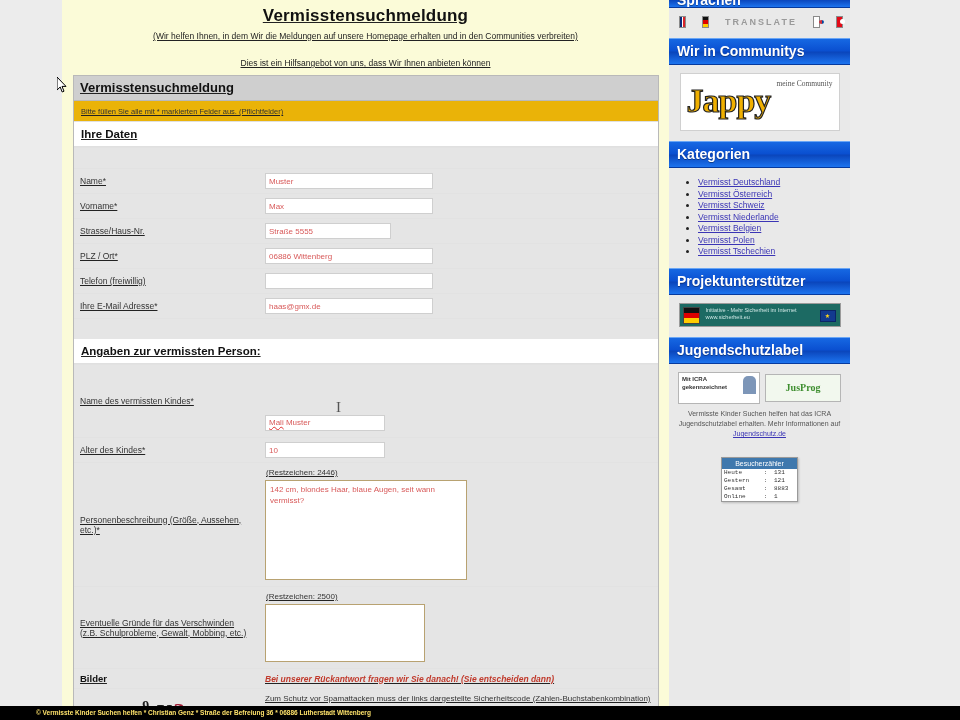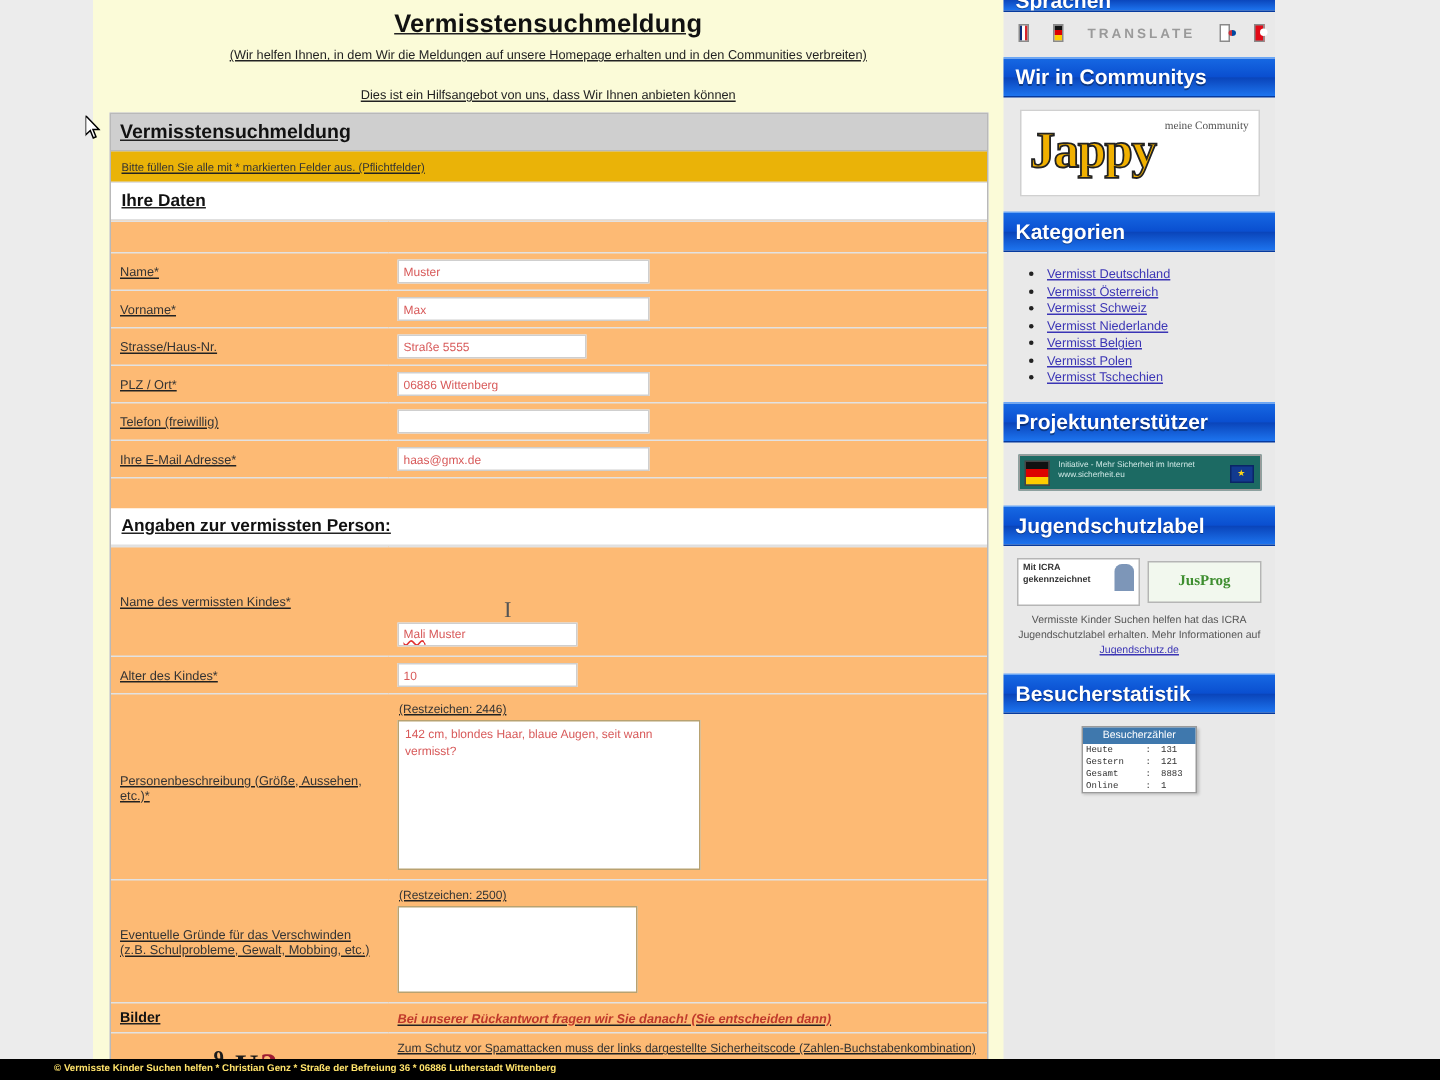--- a/index.html
+++ b/index.html
@@ -45,21 +45,21 @@
   }
   .hint{
     padding:6px 6px 5px 7px;font-size:7.5px;color:#333;background:#eab308;
     border-bottom:1px solid #e0e0e0;
   }
   .sectionhead{
     padding:6px 7px 6px 7px;font-size:11.5px;font-weight:bold;color:#111;
     background:#fff;border-bottom:1px solid #e0e0e0;
   }
 
-  table.frm{width:100%;border-collapse:collapse;background:#fdba74;}
+  table.frm{width:100%;border-collapse:collapse;background:#e5e5e5;}
   table.frm td{
     border-top:1px solid #e2e2e2;
     padding:4px 6px;vertical-align:middle;font-size:8.5px;color:#333;
   }
   td.lbl{width:173px;}
   td.fld{}
   tr.spacer td{height:12px;border-top:1px solid #e2e2e2;}
 
   input.txt{
     border:1px solid #cfcfcf;background:#fff;height:12px;
@@ -375,21 +375,20 @@
             <span class="man"></span>
           </div>
           <div class="jusprog">JusProg</div>
         </div>
         <div class="labeltext">
           <span>Vermisste Kinder Suchen helfen hat das ICRA Jugendschutzlabel erhalten. Mehr Informationen auf</span>
           <a href="#">Jugendschutz.de</a>
         </div>
       </div>
 
-      <div class="sbhead">Besucherstatistik</div>
       <div class="sbbody">
         <div class="counterbox">
           <div class="ctitle">Besucherzähler</div>
           <table>
             <tbody>
                 <tr>
               <td>Heute</td>
               <td>:</td>
               <td class="cv">131</td>
             </tr>

